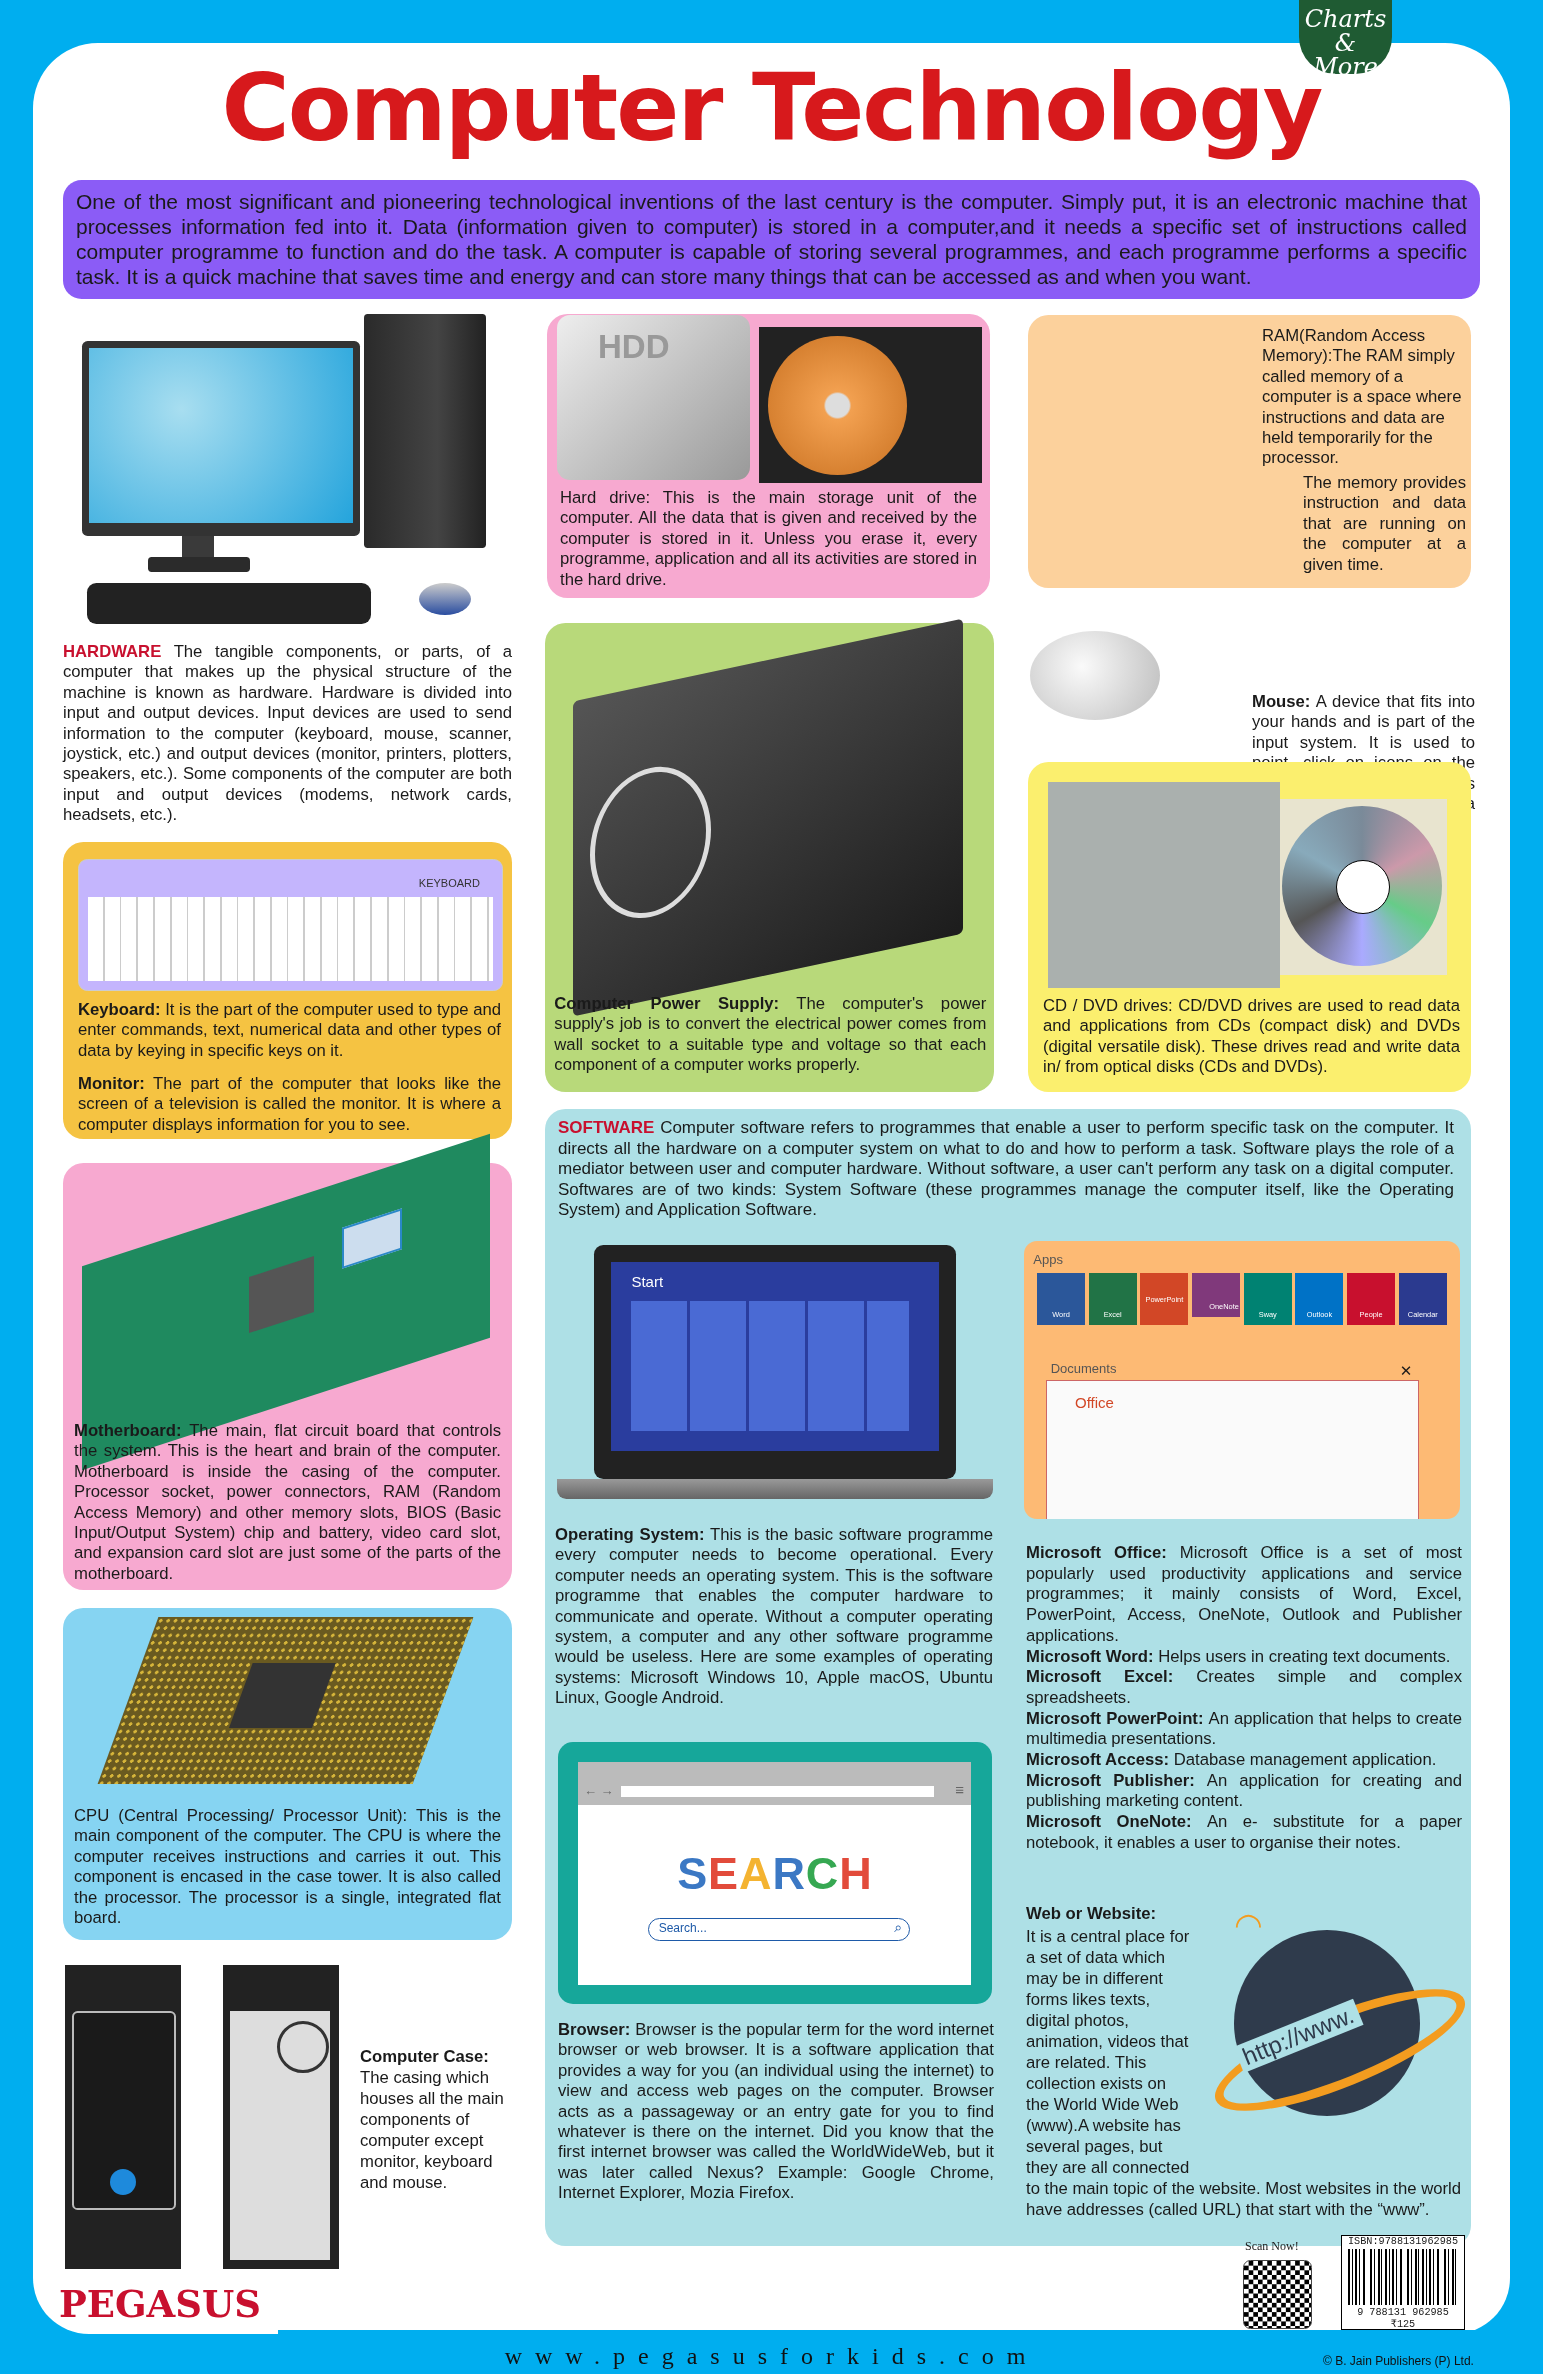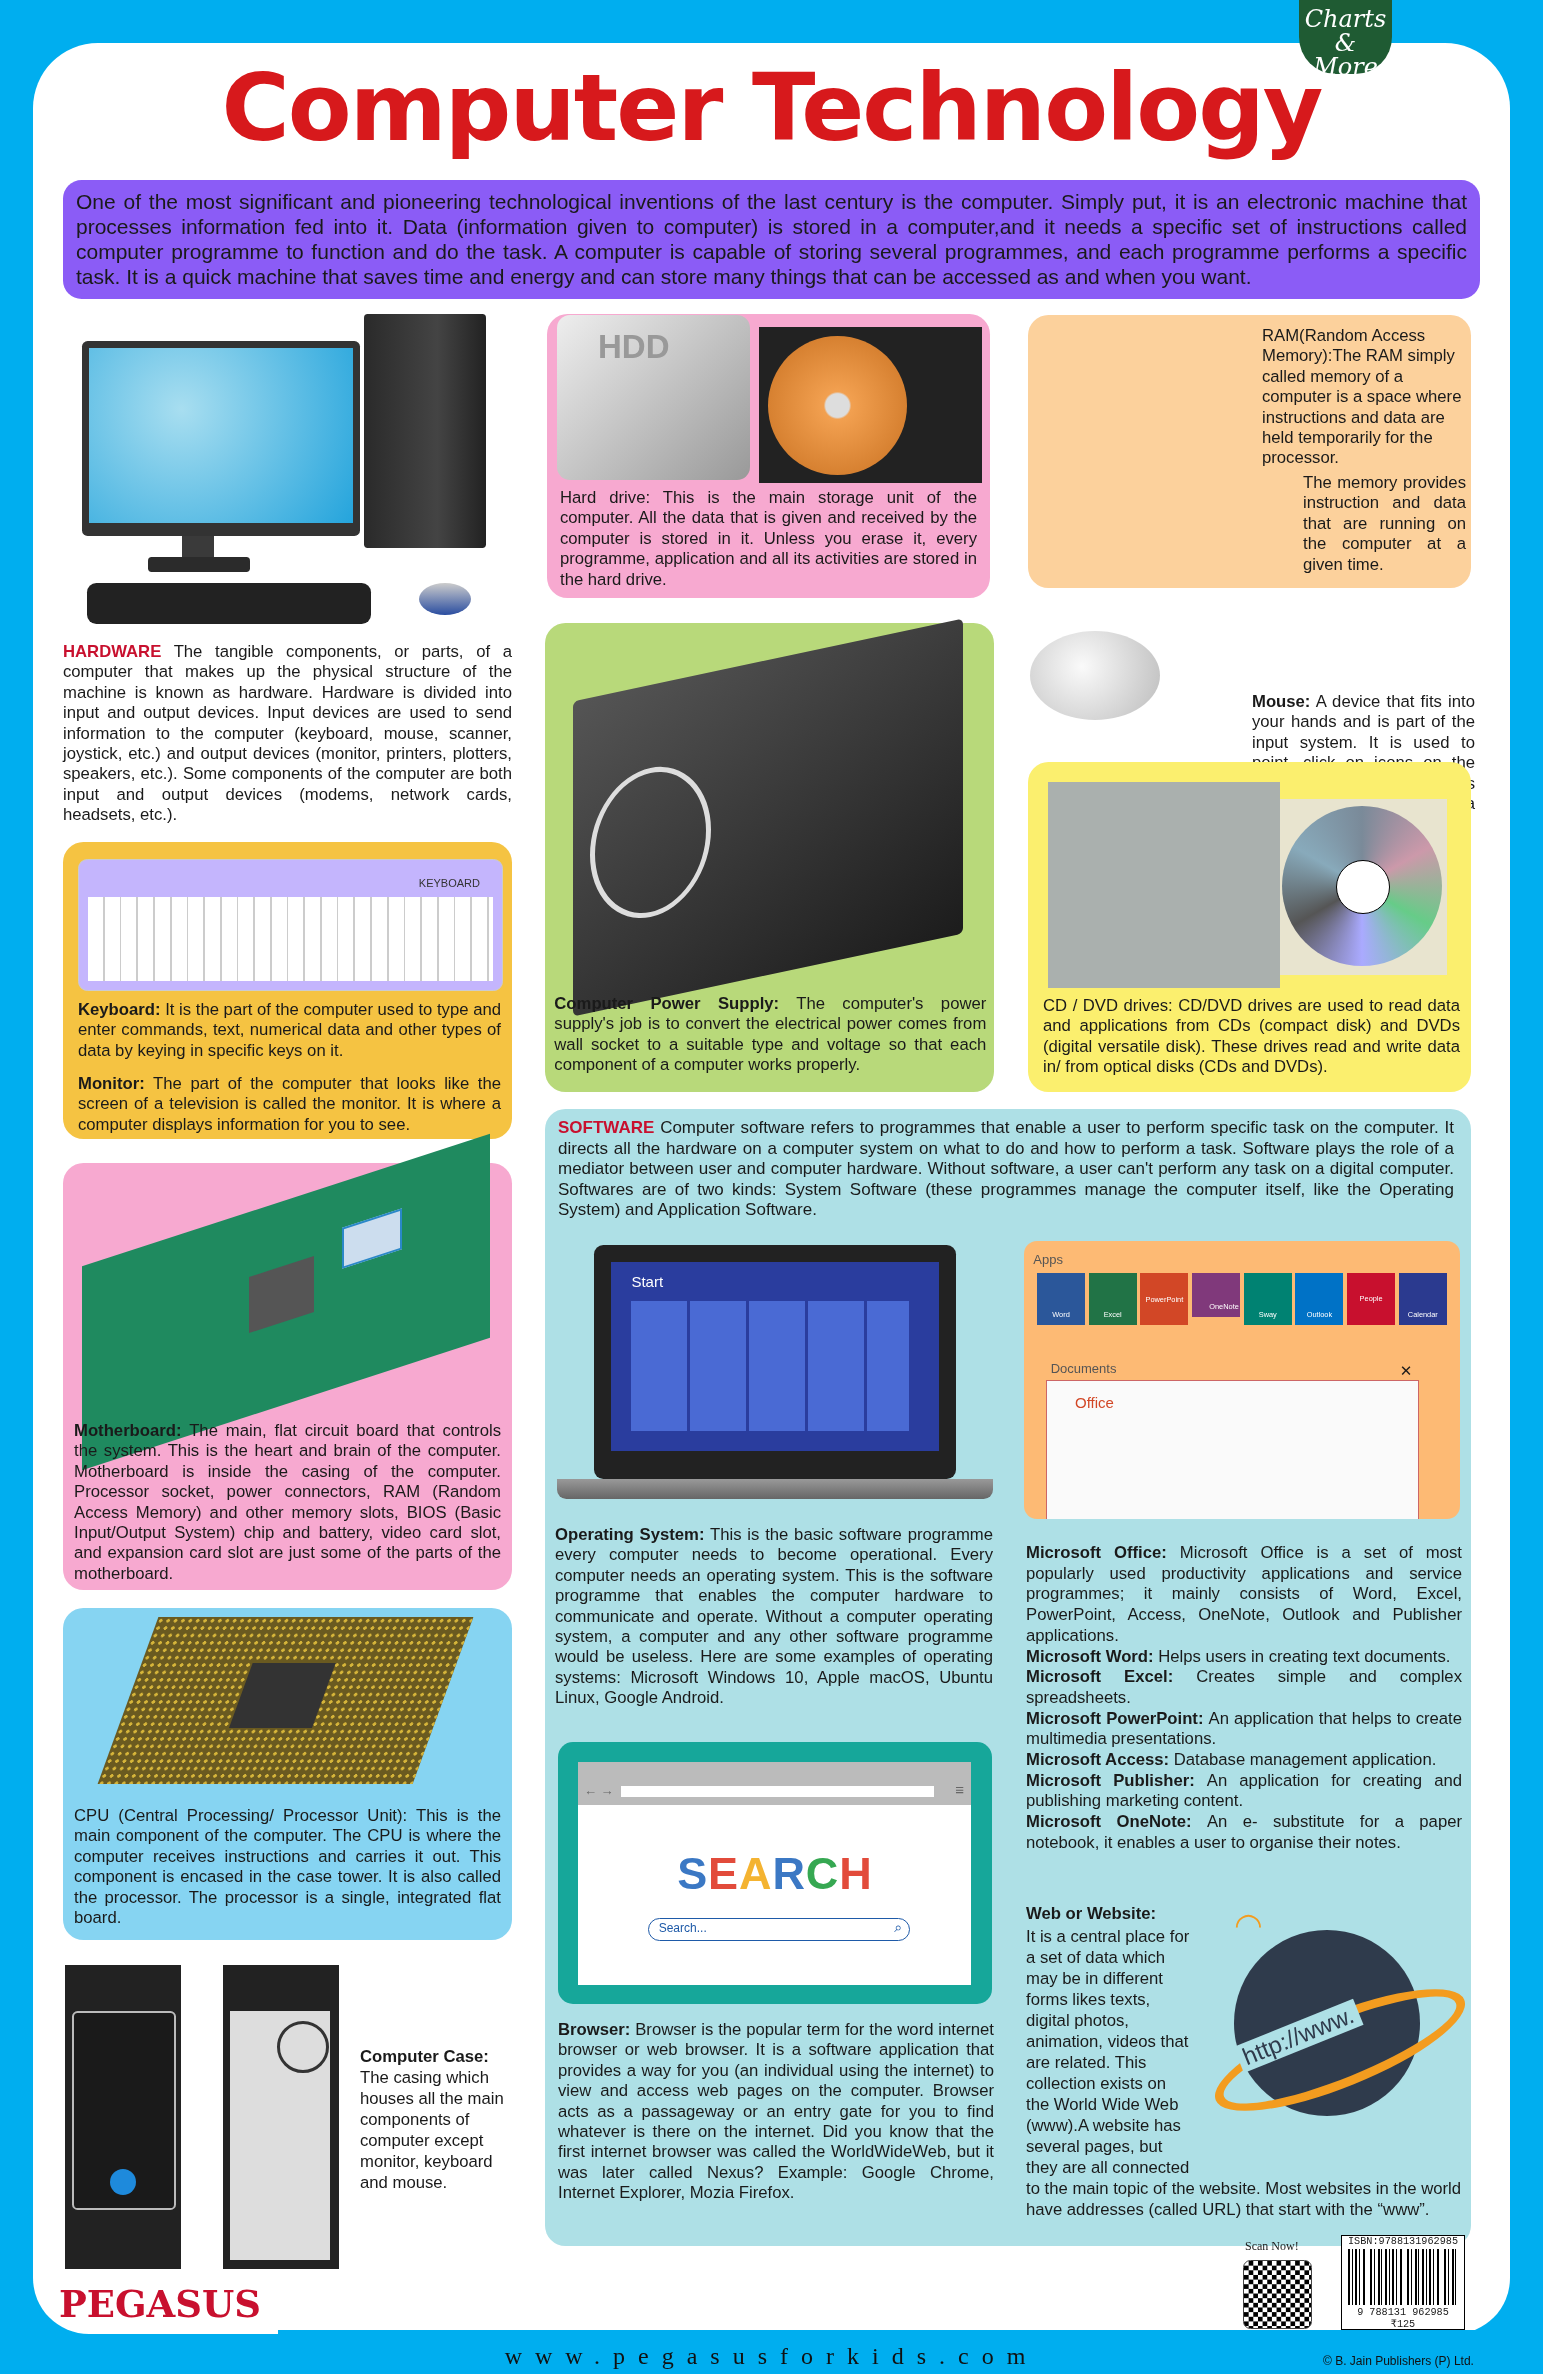--- a/index.html
+++ b/index.html
@@ -154,21 +154,21 @@
 
 <div class="img office">
   <div style="position:absolute;left:9.3px;top:11px;font-size:13px;color:#555;">Apps</div>
   <div id="tiles" style="position:absolute;left:13px;top:32px;display:flex;gap:3.7px;">
       <div style="width: 48px; height: 52px; background: rgb(43, 87, 154); color: rgb(255, 255, 255); font-size: 7.4px; display: flex; align-items: flex-end; justify-content: center; padding-bottom: 5.6px; box-sizing: border-box;">Word</div>
       <div style="width: 48px; height: 52px; background: rgb(33, 115, 70); color: rgb(255, 255, 255); font-size: 7.4px; display: flex; align-items: flex-end; justify-content: center; padding-bottom: 5.6px; box-sizing: border-box;">Excel</div>
       <div style="width: 48px; height: 52px; background: rgb(210, 71, 38); color: rgb(255, 255, 255); font-size: 7.4px; display: flex; align-items: flex-end; justify-content: center; padding-bottom: 21px; box-sizing: border-box;">PowerPoint</div>
       <div style="width: 48px; height: 44px; background: rgb(128, 57, 123); color: rgb(255, 255, 255); font-size: 7.4px; display: flex; align-items: flex-end; justify-content: center; padding-bottom: 5.6px; box-sizing: border-box; padding-left: 16px;">OneNote</div>
       <div style="width: 48px; height: 52px; background: rgb(0, 130, 114); color: rgb(255, 255, 255); font-size: 7.4px; display: flex; align-items: flex-end; justify-content: center; padding-bottom: 5.6px; box-sizing: border-box;">Sway</div>
       <div style="width: 48px; height: 52px; background: rgb(0, 114, 198); color: rgb(255, 255, 255); font-size: 7.4px; display: flex; align-items: flex-end; justify-content: center; padding-bottom: 5.6px; box-sizing: border-box;">Outlook</div>
-      <div style="width: 48px; height: 52px; background: rgb(200, 16, 46); color: rgb(255, 255, 255); font-size: 7.4px; display: flex; align-items: flex-end; justify-content: center; padding-bottom: 22px; box-sizing: border-box;">People</div>
+      <div style="width: 48px; height: 52px; background: rgb(200, 16, 46); color: rgb(255, 255, 255); font-size: 7.4px; display: flex; align-items: flex-end; justify-content: center; padding-bottom: 6px; box-sizing: border-box;">People</div>
       <div style="width: 48px; height: 52px; background: rgb(43, 58, 143); color: rgb(255, 255, 255); font-size: 7.4px; display: flex; align-items: flex-end; justify-content: center; padding-bottom: 5.6px; box-sizing: border-box;">Calendar</div>
     </div>
   <div style="position:absolute;left:22px;top:139px;width:371px;height:148px;border:0.9px solid #c66;background:#fafafa;">
     <div style="position:absolute;left:3.7px;top:-20.4px;font-size:13px;color:#555;">Documents</div>
     <div style="position:absolute;left:28px;top:13px;font-size:15px;color:#d24726;">Office</div>
     <div style="position:absolute;right:5.6px;top:-18.6px;font-size:15px;">✕</div>
   </div>
 </div>
 
 <div class="abs txt" style="left:1026px;top:1543px;width:436px;line-height:20.7px;" id="office-list">

